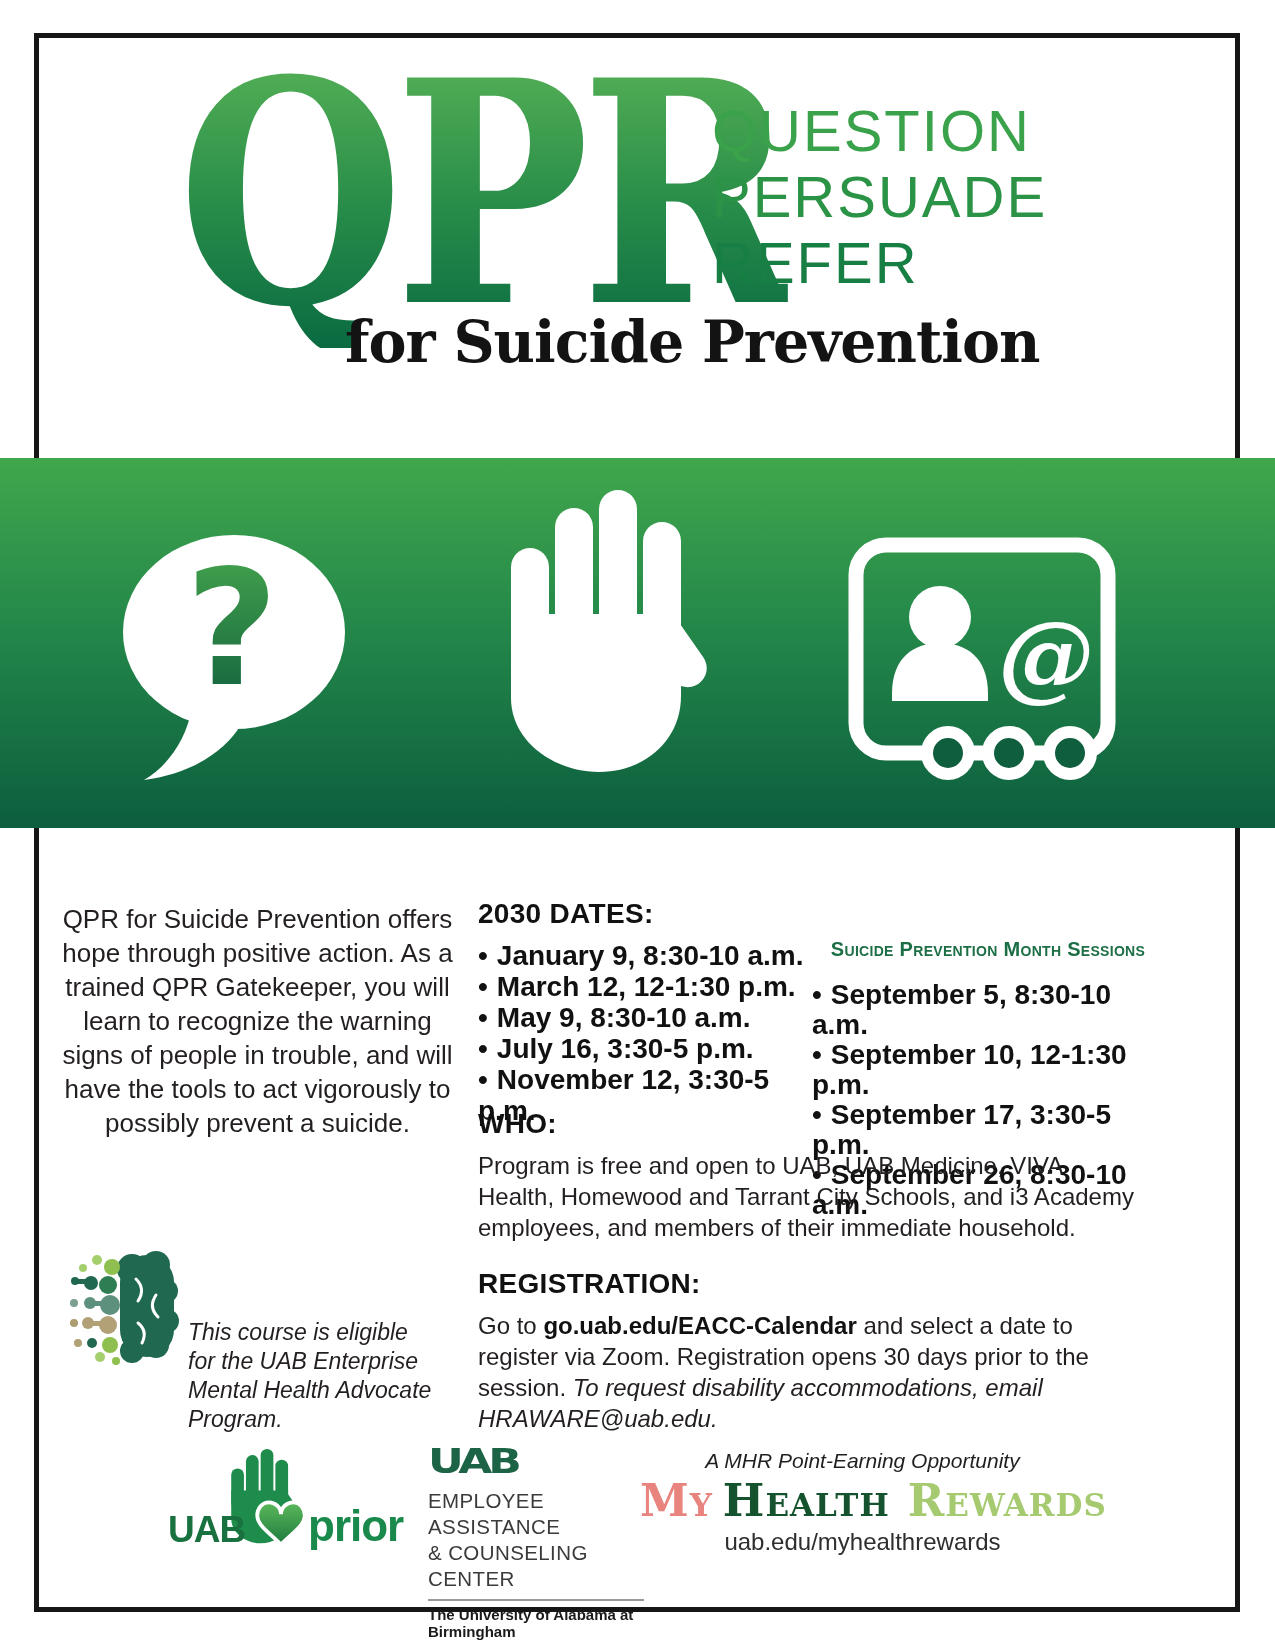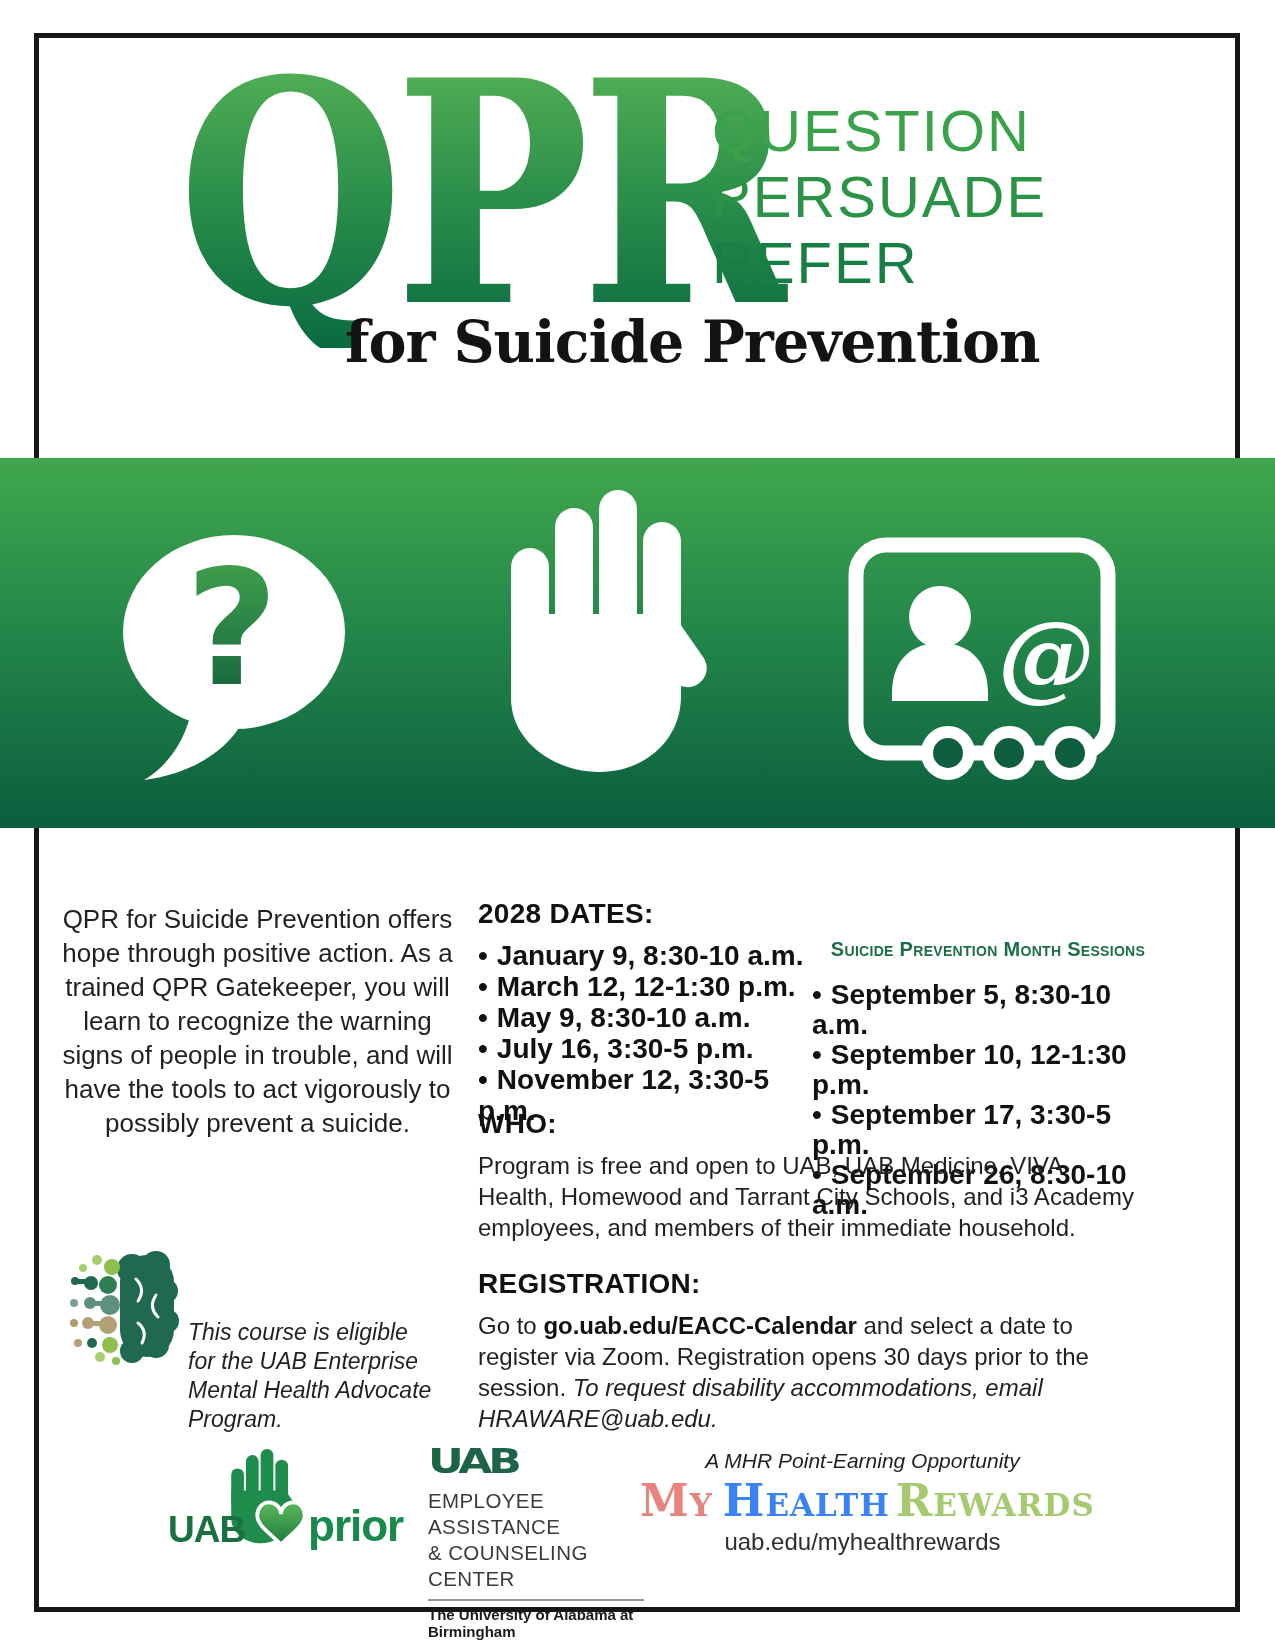--- a/index.html
+++ b/index.html
@@ -77,21 +77,21 @@
   .eacc-line { font-size:20.5px; line-height:26px; color:#3b3b3d; letter-spacing:0.4px; }
   .eacc-line.first { margin-top:6px; }
   .eacc-divider { width:216px; height:2px; background:#9a9a9a; margin:7px 0 5px 0; }
   .eacc-tag { font-size:15px; font-weight:bold; color:#1a1a1a; }
 
   .mhr-block { position:absolute; left:640px; top:1449px; width:445px; text-align:center; }
   .mhr-tagline { font-size:21px; font-style:italic; color:#1f1f1f; }
   .mhr-brand { margin-top:5px; font-family:"DejaVu Serif", serif; font-weight:bold;
       font-variant:small-caps; font-size:44px; line-height:46px; letter-spacing:1px; }
   .mhr-my { color:#e8837e; margin-right:10px; }
-  .mhr-health { color:#3b82f6; margin-right:6px; }
+  .mhr-health { color:#14532d; margin-right:18px; }
   .mhr-rewards { color:#a5ca6f; }
   .mhr-url { margin-top:4px; font-size:24px; color:#2e2e2e; }
 </style>
 </head>
 <body>
 
 <div class="page">
 
   <div class="frame"></div>
 
@@ -136,21 +136,21 @@
     <g stroke="#ffffff" stroke-width="12" fill="#0f5f3e">
       <circle cx="100" cy="216" r="21"></circle>
       <circle cx="161" cy="216" r="21"></circle>
       <circle cx="222" cy="216" r="21"></circle>
     </g>
   </svg>
 
   <div class="intro-para">QPR for Suicide Prevention offers hope through positive action. As a trained QPR Gatekeeper, you will learn to recognize the warning signs of people in trouble, and will have the tools to act vigorously to possibly prevent a suicide.</div>
 
   <div class="dates-block">
-    <div class="section-heading">2028 DATES:</div>
+    <div class="section-heading">2030 DATES:</div>
     <div class="bullet-list">
       <div class="bullet-item">January 9, 8:30-10 a.m.</div>
       <div class="bullet-item">March 12, 12-1:30 p.m.</div>
       <div class="bullet-item">May 9, 8:30-10 a.m.</div>
       <div class="bullet-item">July 16, 3:30-5 p.m.</div>
       <div class="bullet-item">November 12, 3:30-5 p.m.</div>
     </div>
   </div>
 
   <div class="sept-block">

